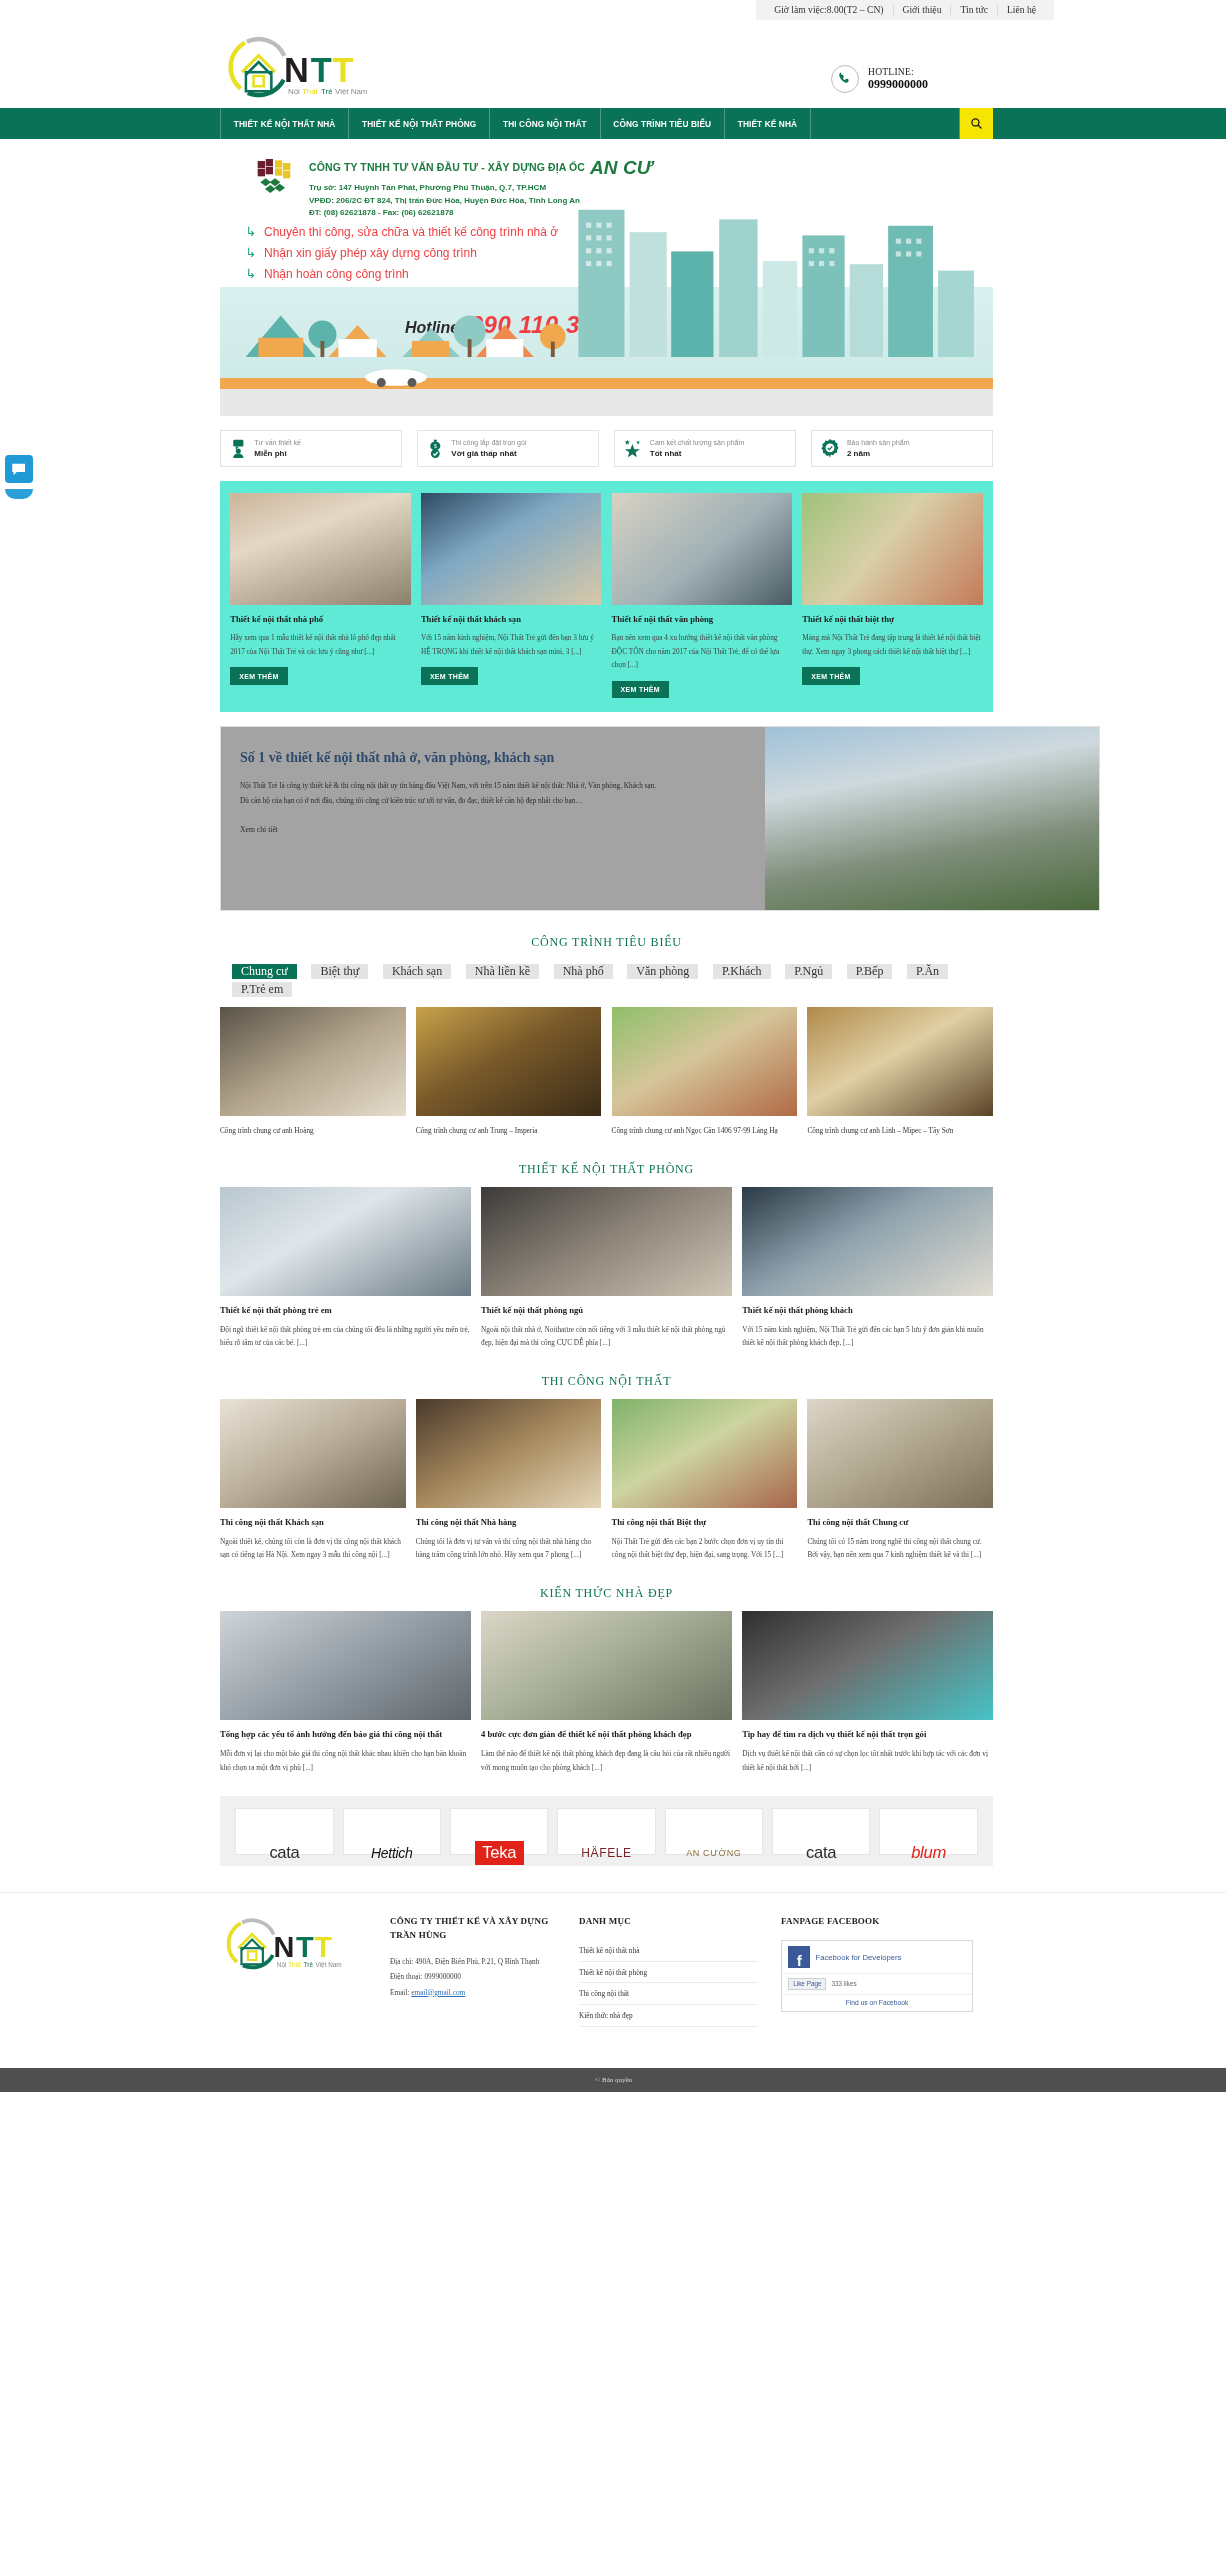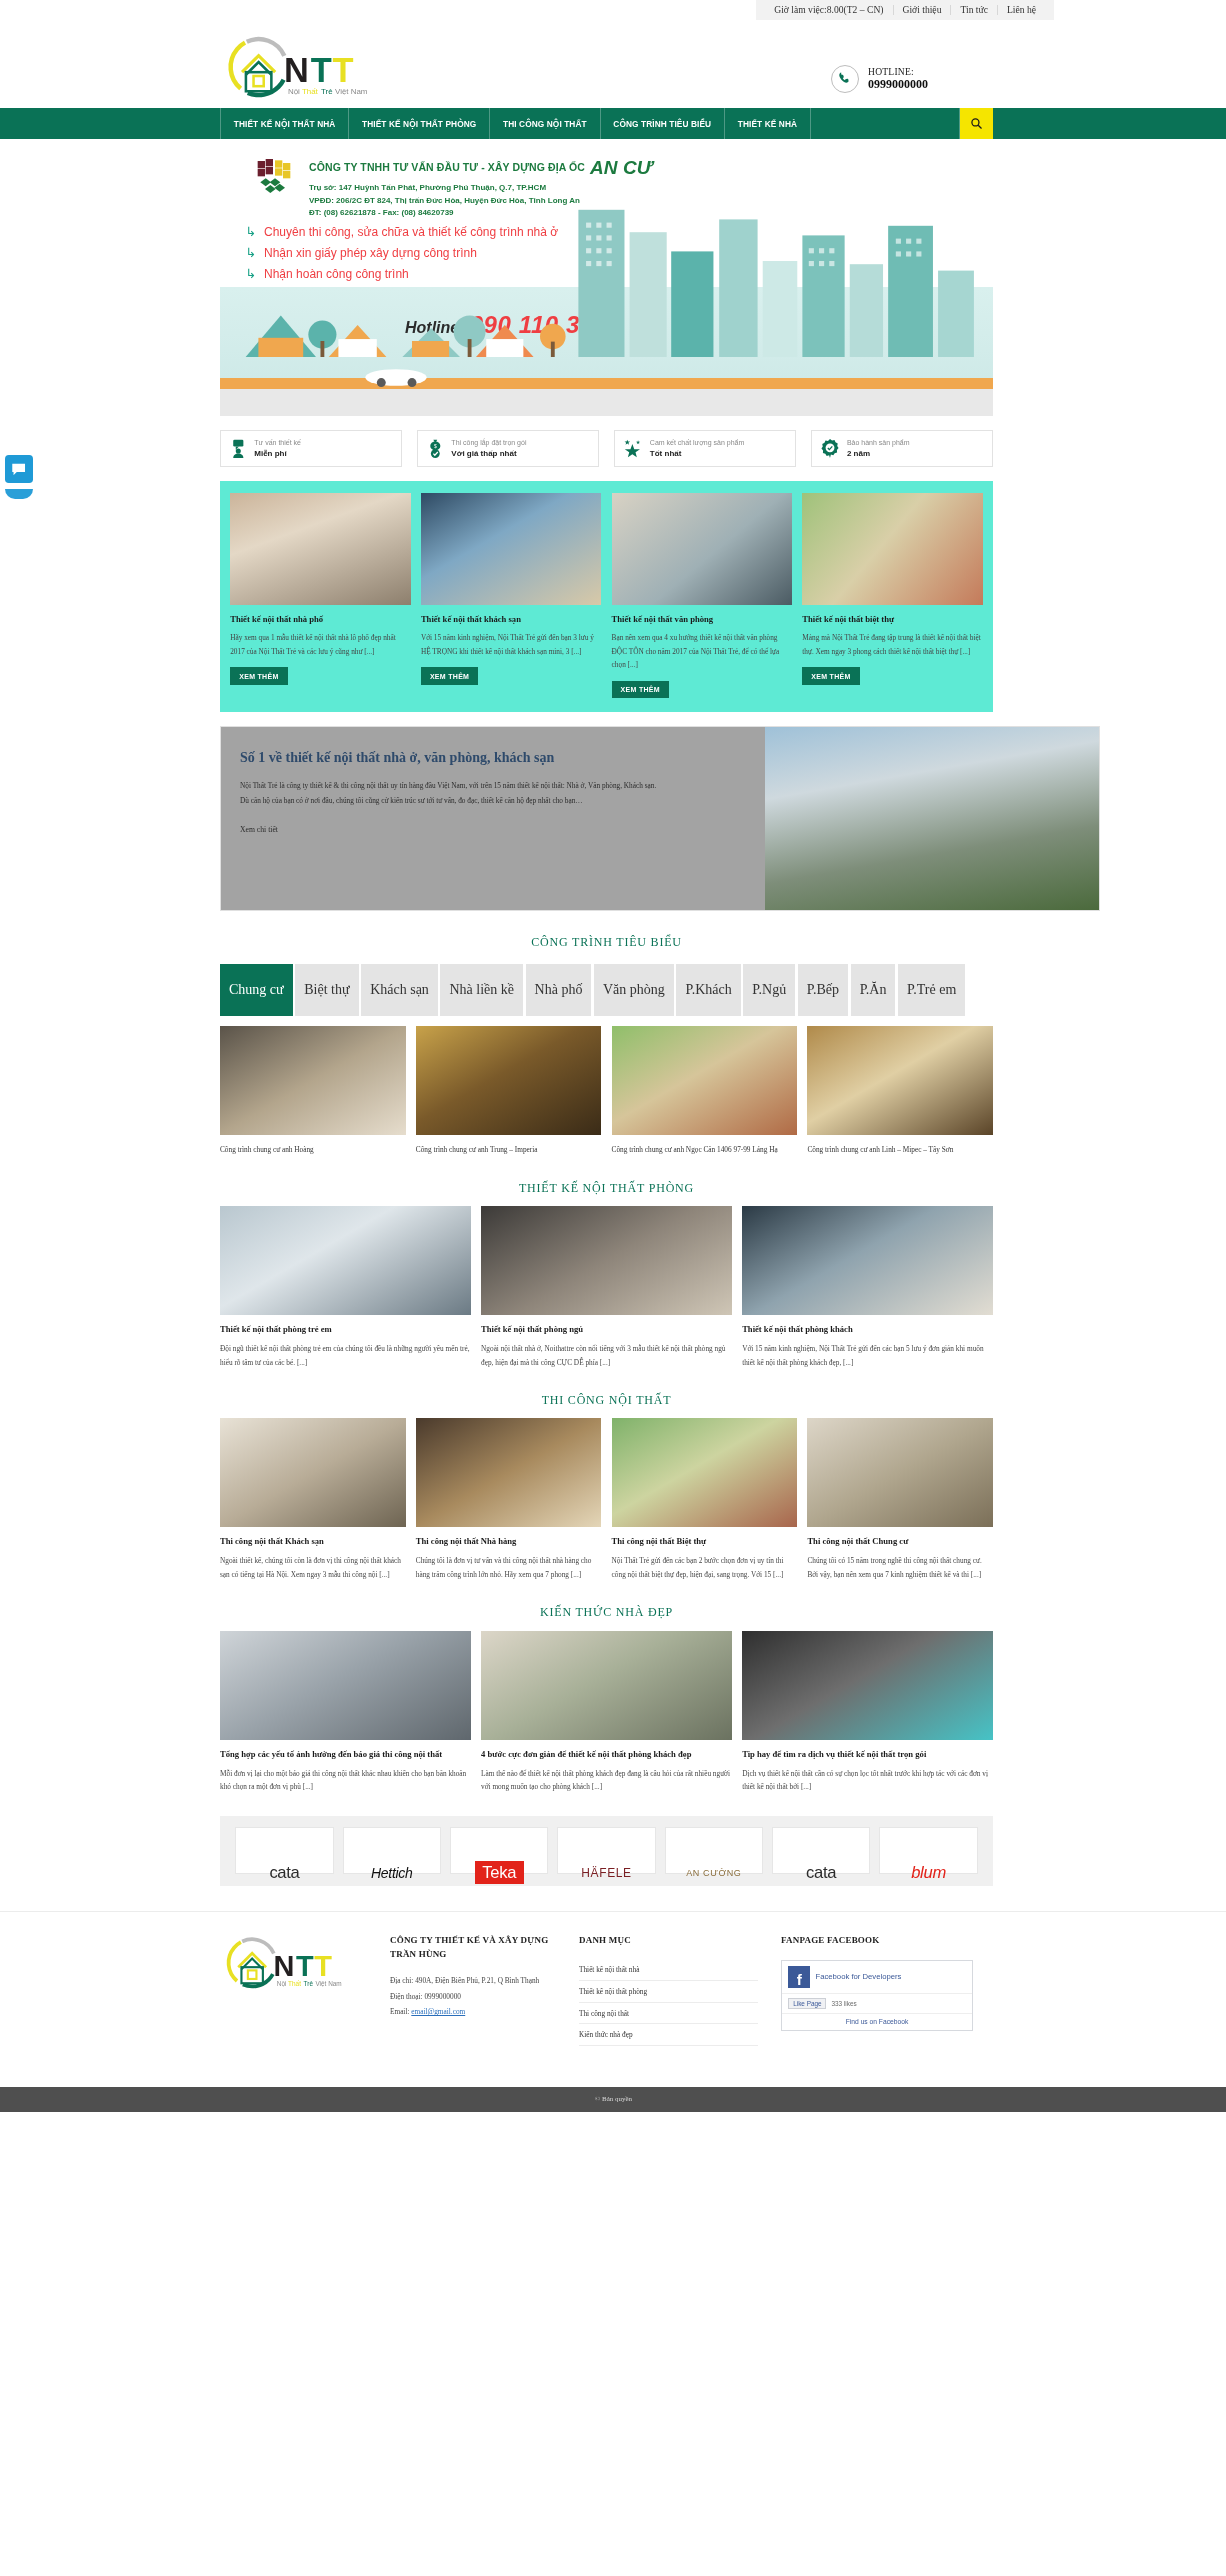--- a/index.html
+++ b/index.html
@@ -80,21 +80,21 @@
   .about-p { font-size: 7.3px; color: #2b2b2b; line-height: 2.0; }
   .about-link { display:inline-block; margin-top: 16.6px; font-size: 7.7px; color: #2b2b2b; }
   .about-right { flex: 0 0 38%; background-size: cover; background-position: center; }
 
   
   .sec-h { width: 773px; margin: 24px auto 0 220px; text-align: center; color: #0a7256;
            font-size: 12px; letter-spacing: 0.8px; font-family: "Liberation Serif", serif; }
 
   
   .tabs { width: 773px; margin: 14px auto 0 220px; display: flex; gap: 2.6px; flex-wrap: wrap; }
-  .tab { background: #e4e4e4; color: #333; font-size: 14px; padding: 18px 9px; font-family: "Liberation Serif", serif; }
+  .tab { background: #e4e4e4; color: #333; font-size: 12px; padding: 0 9px; font-family: "Liberation Serif", serif; margin-left: 12px; }
   .tab.active { background: #0a7256; color: #fff; }
 
   
   .proj-grid { width: 773px; margin: 10.2px auto 0 220px; display: flex; gap: 10.2px; }
   .proj { flex: 1; }
   .proj-img { width: 100%; height: 109px; background-size: cover; background-position: center; }
   .proj-cap { font-size: 7.3px; color: #333; margin-top: 9px; line-height: 1.75; }
 
   
   .partners { width: 773px; margin: 22px auto 0 220px; background: #f0f0f0; padding: 11.5px 15.3px; display: flex; gap: 9px; align-items: stretch; }
@@ -238,21 +238,21 @@
           <polygon points="23,42 31,48 23,54 15,48"></polygon>
           <polygon points="37,40 45,46 37,52 29,46"></polygon>
         </g>
     </svg>
     <div class="comp-block">
       <div class="comp-title">
         <span>CÔNG TY TNHH TƯ VẤN ĐẦU TƯ - XÂY DỰNG ĐỊA ỐC</span><span class="ancu">AN CƯ</span>
       </div>
       <div class="comp-line">Trụ sở:   147 Huỳnh Tấn Phát, Phường Phú Thuận, Q.7, TP.HCM</div>
       <div class="comp-line">VPĐD: 206/2C ĐT 824, Thị trấn Đức Hòa, Huyện Đức Hòa, Tỉnh Long An</div>
-      <div class="comp-line">ĐT: (08) 62621878  -  Fax: (08) 84620739</div>
+      <div class="comp-line">ĐT: (08) 62621878  -  Fax: (06) 62621878</div>
     </div>
     <div class="bullets">
       <div class="bullet">
         <span class="arrow-ic">↳</span>
         <span class="bullet-txt">Chuyên thi công, sửa chữa và thiết kế công trình nhà ở</span>
       </div>
       <div class="bullet">
         <span class="arrow-ic">↳</span>
         <span class="bullet-txt">Nhận xin giấy phép xây dựng công trình</span>
       </div>

